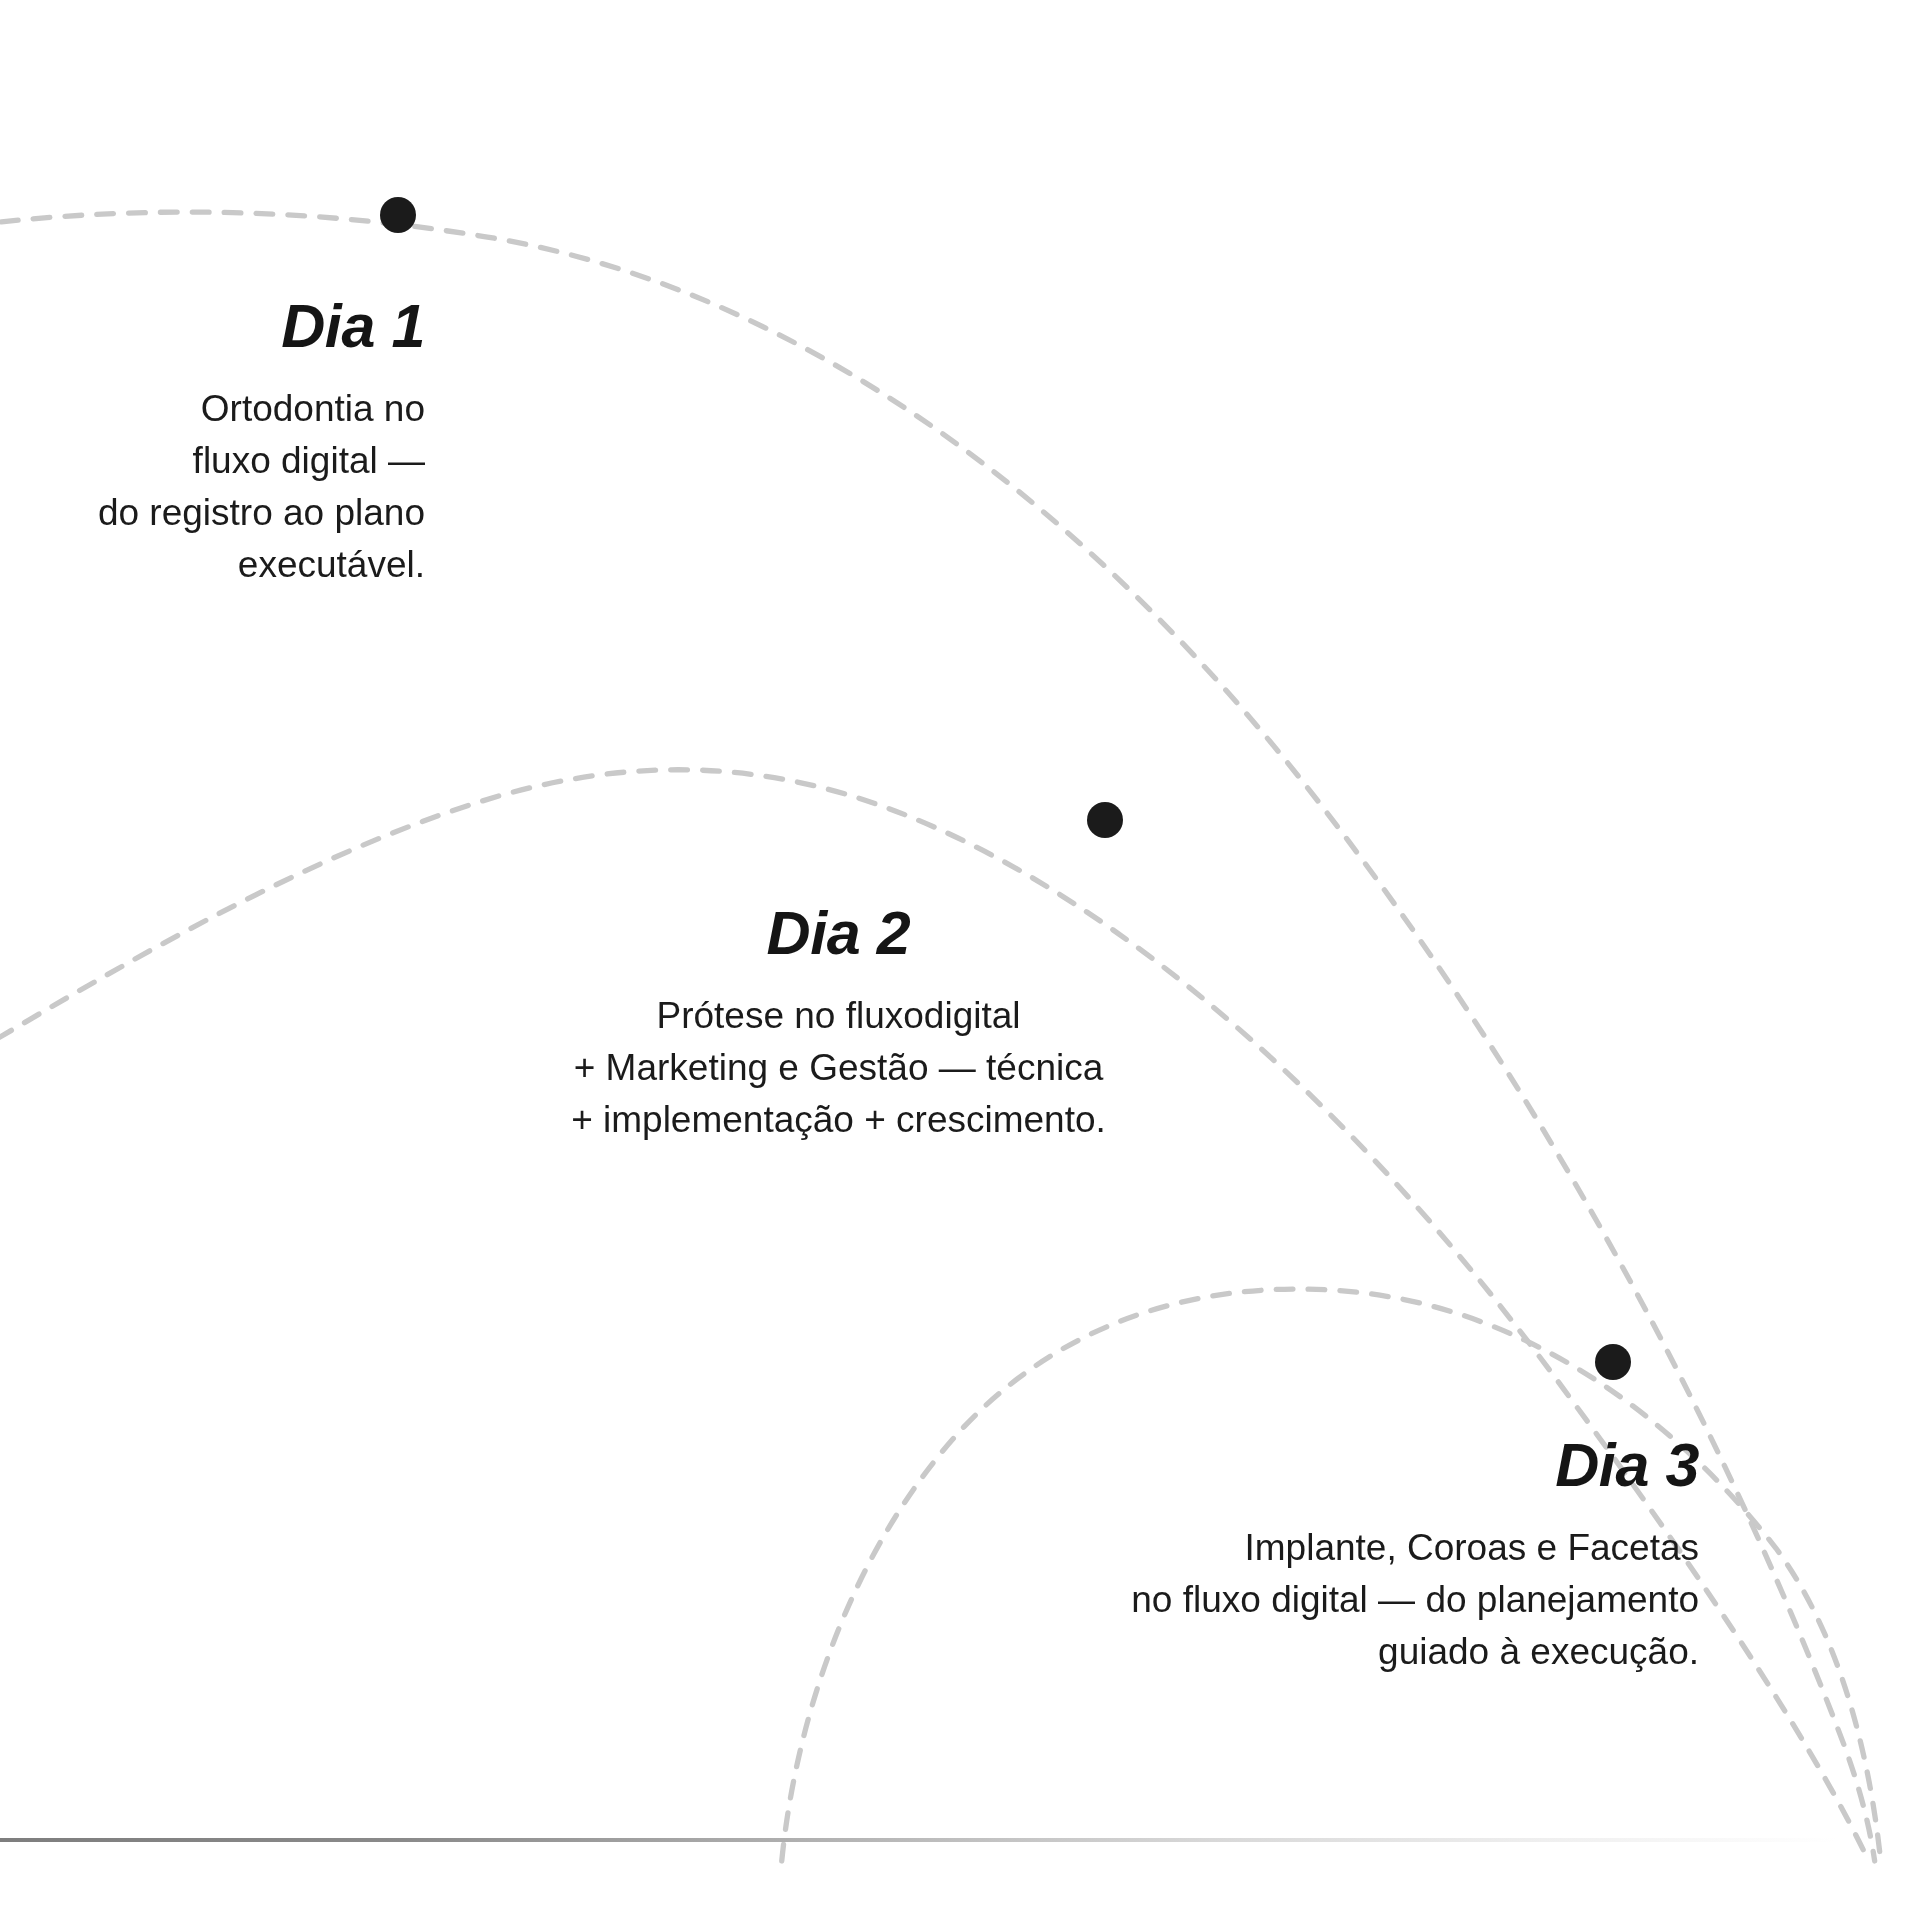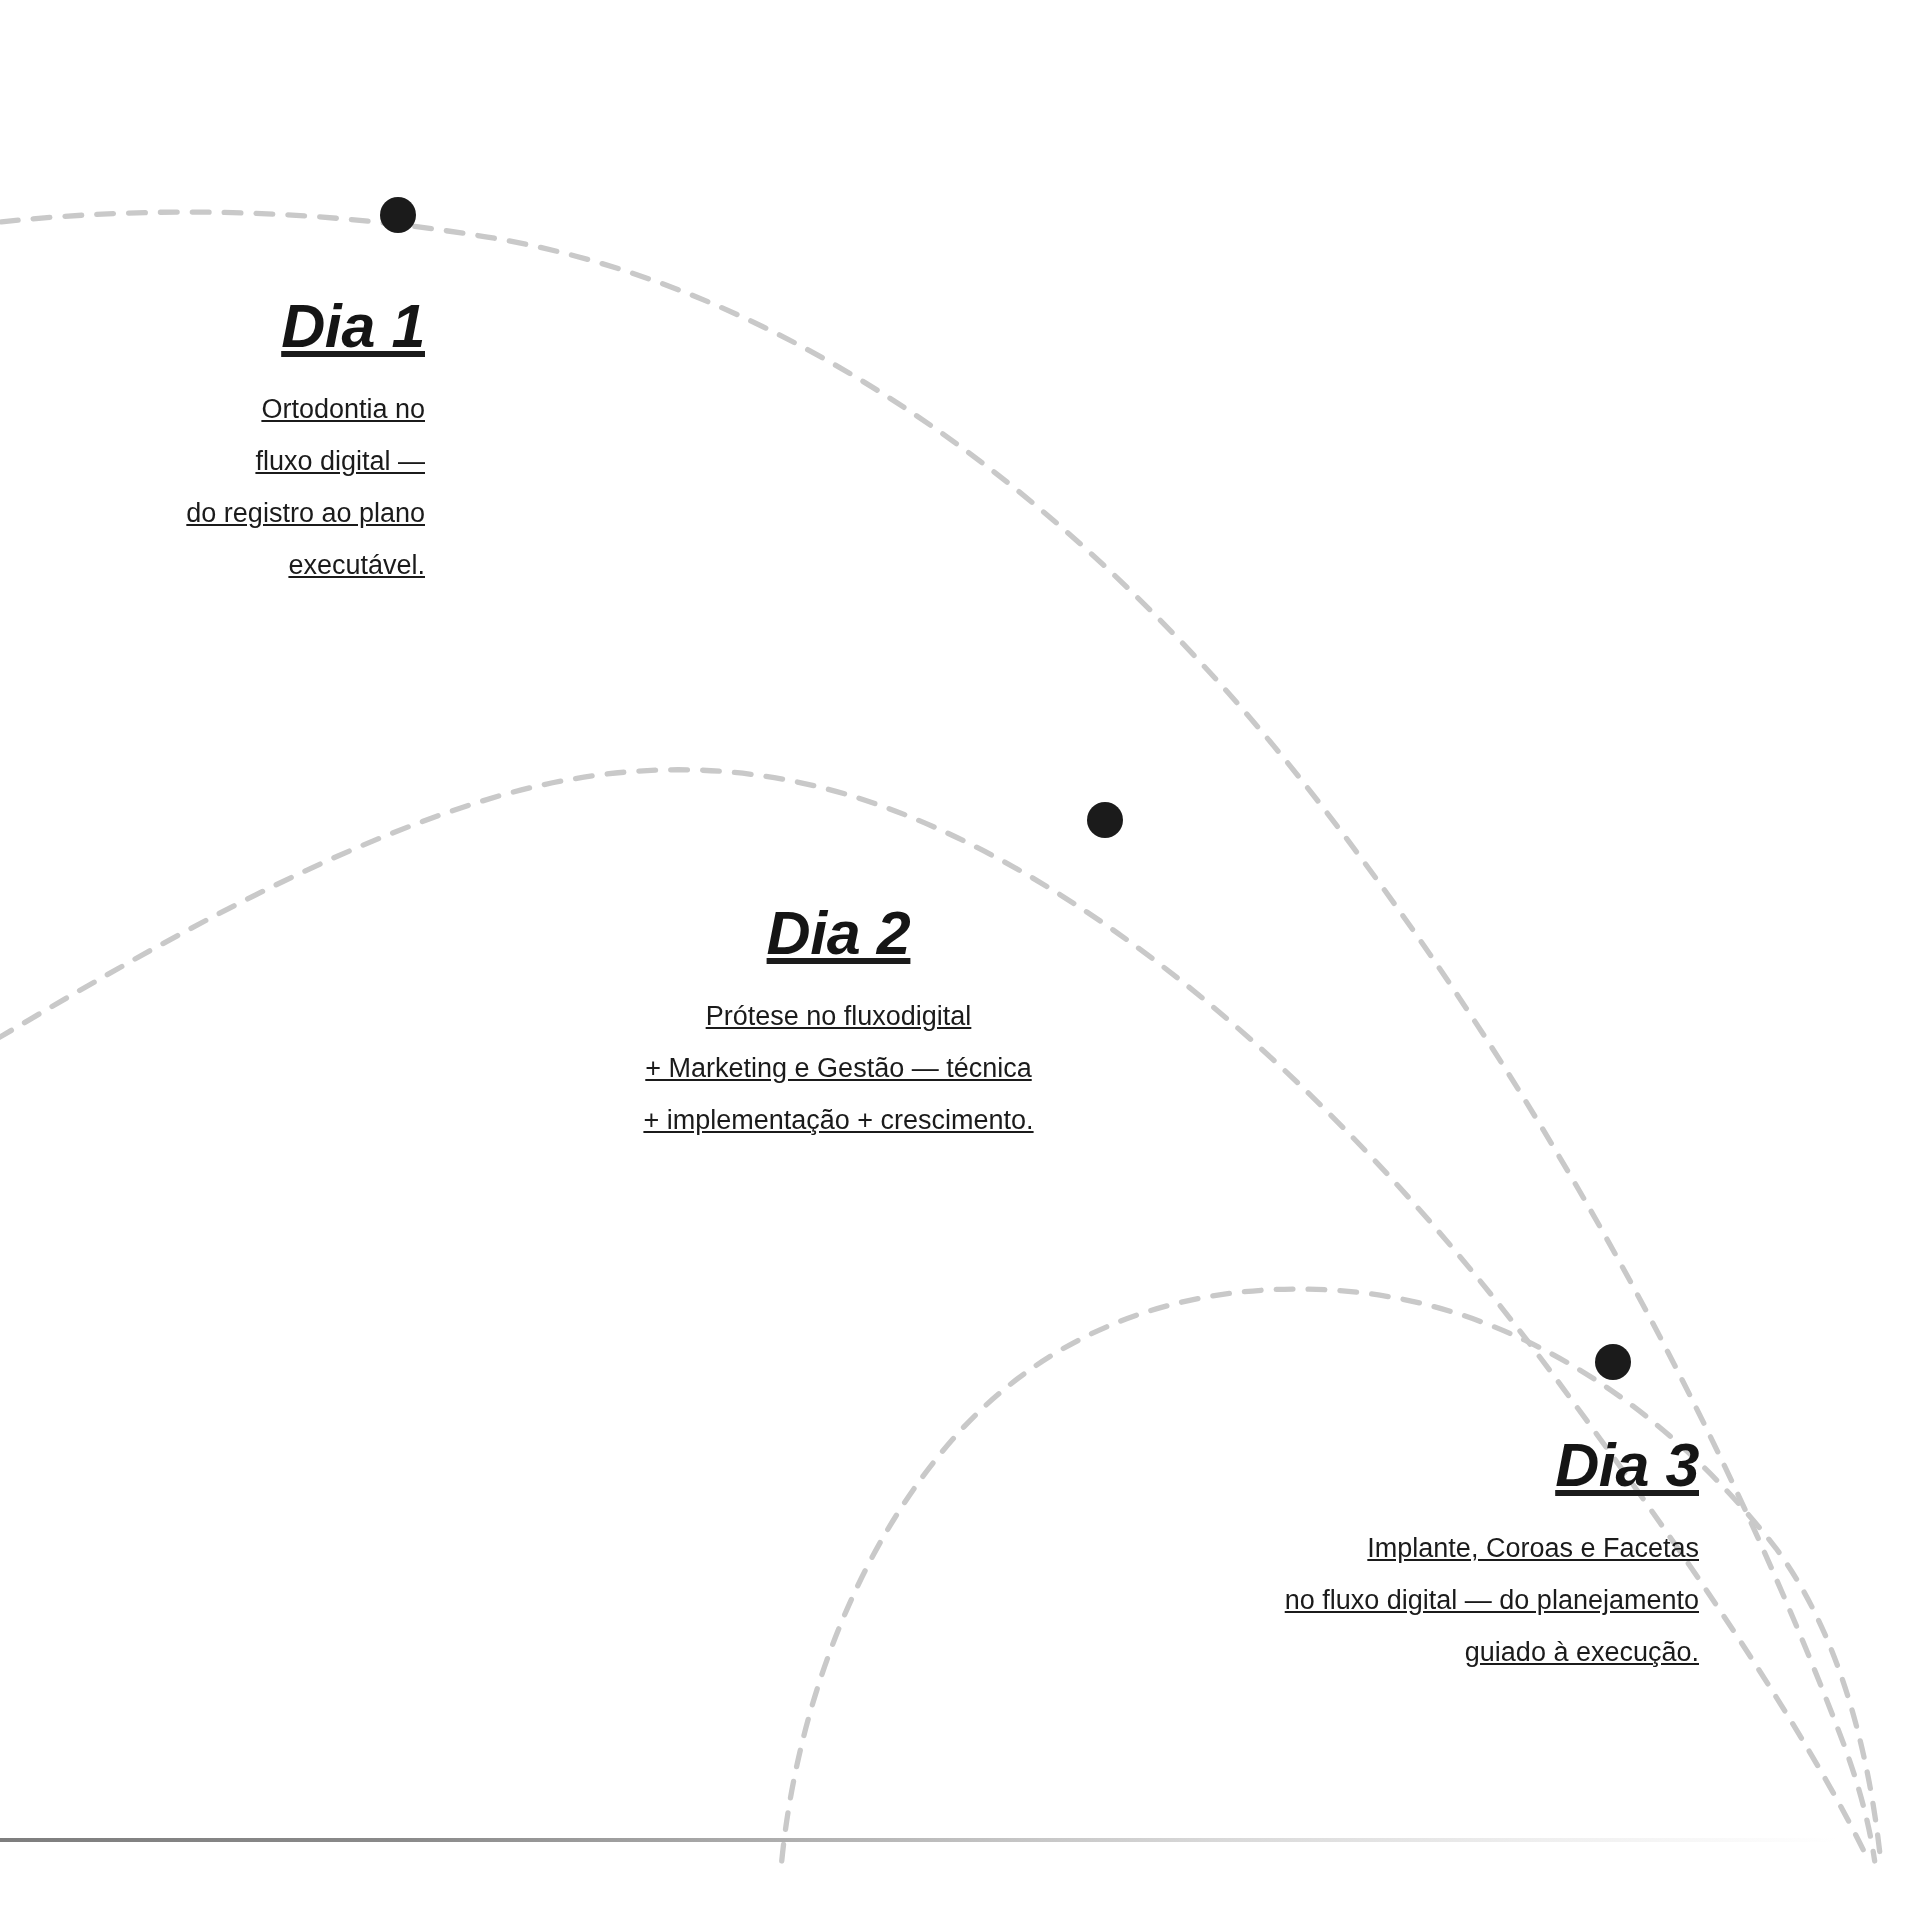--- a/index.html
+++ b/index.html
@@ -61,35 +61,34 @@
     width: 36px;
     height: 36px;
     border-radius: 50%;
     background: #1b1b1b;
   }
 
   .stage-block {
     position: absolute;
     text-align: right;
     color: #1b1b1b;
-    text-decoration: underline;
   }
 
   .stage-title {
     font-size: 61px;
     font-style: italic;
     font-weight: 700;
     letter-spacing: -0.4px;
     line-height: 1.0;
     margin: 0 0 26px 0;
     color: #151515;
   }
 
   .stage-desc {
-    font-size: 27px;
+    font-size: 37px;
     font-weight: 300;
     line-height: 52px;
     margin: 0;
     color: #1b1b1b;
     white-space: pre-line;
   }
 
   
   #block-1 { left: 0px;    top: 296px;  width: 425px; }
   #block-2 { left: 531px;  top: 903px; width: 615px; text-align: center; }

